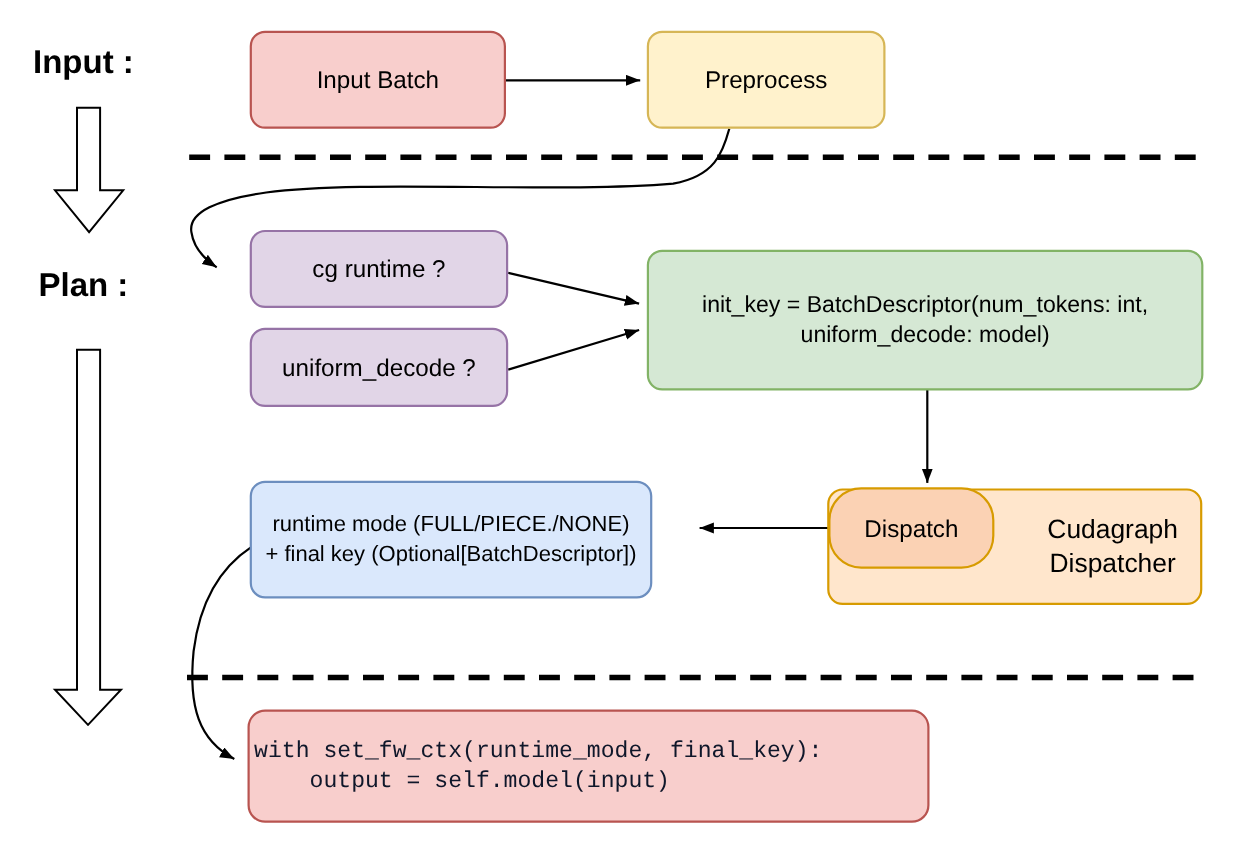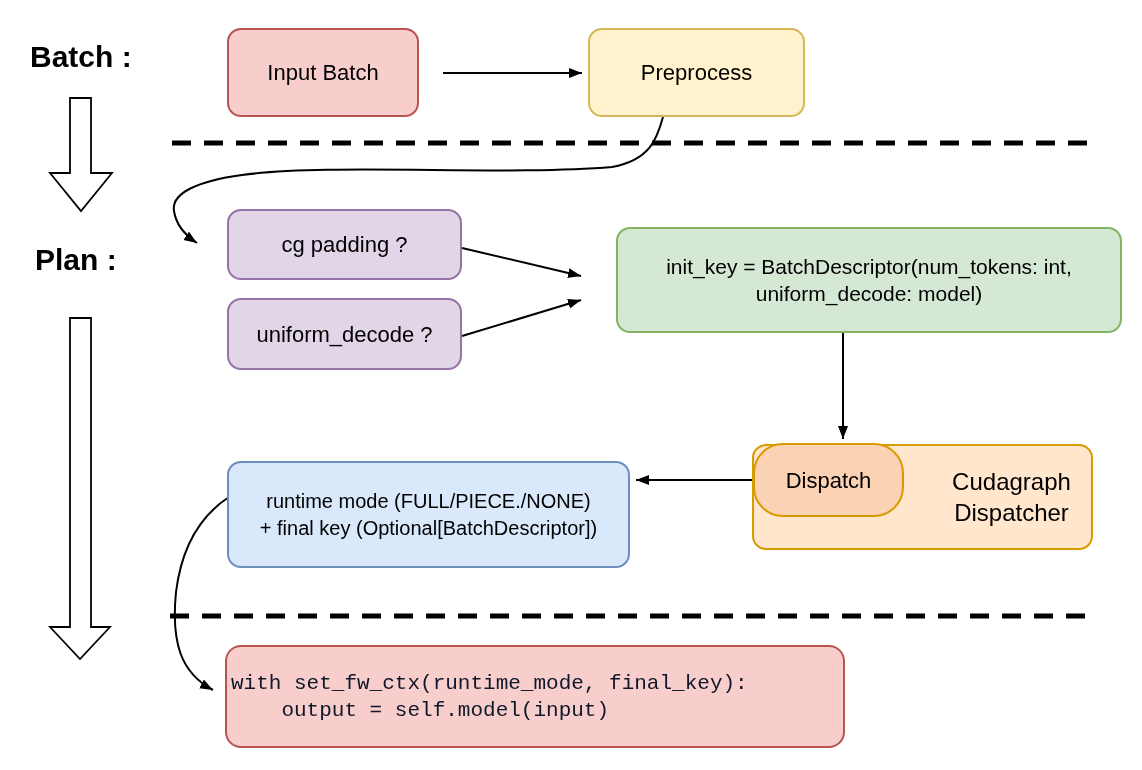--- a/index.html
+++ b/index.html
@@ -85,45 +85,45 @@
 
     <path d="M443 73 L582 73" stroke="#000" stroke-width="2" fill="none" marker-end="url(#ah)"></path>
     <path d="M663 117 C657 139 650 160 612 167 C505 176 330 163 242 175 C198 181 171 193 174 211 C176 225 185 235 197 243" stroke="#000" stroke-width="2" fill="none" marker-end="url(#ah)"></path>
     <path d="M462 248 L581 276" stroke="#000" stroke-width="2" fill="none" marker-end="url(#ah)"></path>
     <path d="M462 336 L581 300" stroke="#000" stroke-width="2" fill="none" marker-end="url(#ah)"></path>
     <path d="M843 333 L843 439" stroke="#000" stroke-width="2" fill="none" marker-end="url(#ah)"></path>
     <path d="M753 480 L636 480" stroke="#000" stroke-width="2" fill="none" marker-end="url(#ah)"></path>
     <path d="M229 497 C197 518 181 552 176 592 C171 643 181 673 213 690" stroke="#000" stroke-width="2" fill="none" marker-end="url(#ah)"></path>
   </svg>
 
-  <div class="section-label" style="left:30px;top:40px;">Batch :</div>
+  <div class="section-label" style="left:30px;top:40px;">Input :</div>
   <div class="section-label" style="left:35px;top:243px;">Plan :</div>
 
-  <div class="node pink" style="left:227px;top:28px;width:192px;height:89px;">
+  <div class="node pink" style="left:227px;top:28px;width:233px;height:89px;">
     <span>Input Batch</span>
   </div>
 
   <div class="node yellow" style="left:588px;top:28px;width:217px;height:89px;">
     <span>Preprocess</span>
   </div>
 
   <div class="node purple" style="left:227px;top:209px;width:235px;height:71px;">
-    <span>cg padding ?</span>
+    <span>cg runtime ?</span>
   </div>
 
   <div class="node purple" style="left:227px;top:298px;width:235px;height:72px;">
     <span>uniform_decode ?</span>
   </div>
 
-  <div class="node green small-line" style="left:616px;top:227px;width:506px;height:106px;">
+  <div class="node green small-line" style="left:588px;top:227px;width:506px;height:128px;">
     <div>init_key = BatchDescriptor(num_tokens: int,</div>
     <div>uniform_decode: model)</div>
   </div>
 
-  <div class="node blue" style="left:227px;top:461px;width:403px;height:107px;">
+  <div class="node blue" style="left:227px;top:437px;width:366px;height:107px;">
     <div>runtime mode (FULL/PIECE./NONE)</div>
     <div>+ final key (Optional[BatchDescriptor])</div>
   </div>
 
   <div class="node orange" style="left:752px;top:444px;width:341px;height:106px;"></div>
   <div class="cud-text" style="left:930px;top:444px;width:163px;height:106px;">Cudagraph Dispatcher</div>
 
   <div class="node peach" style="left:753px;top:443px;width:151px;height:74px;z-index:3;border-radius:30px;">
     <span>Dispatch</span>
   </div>

